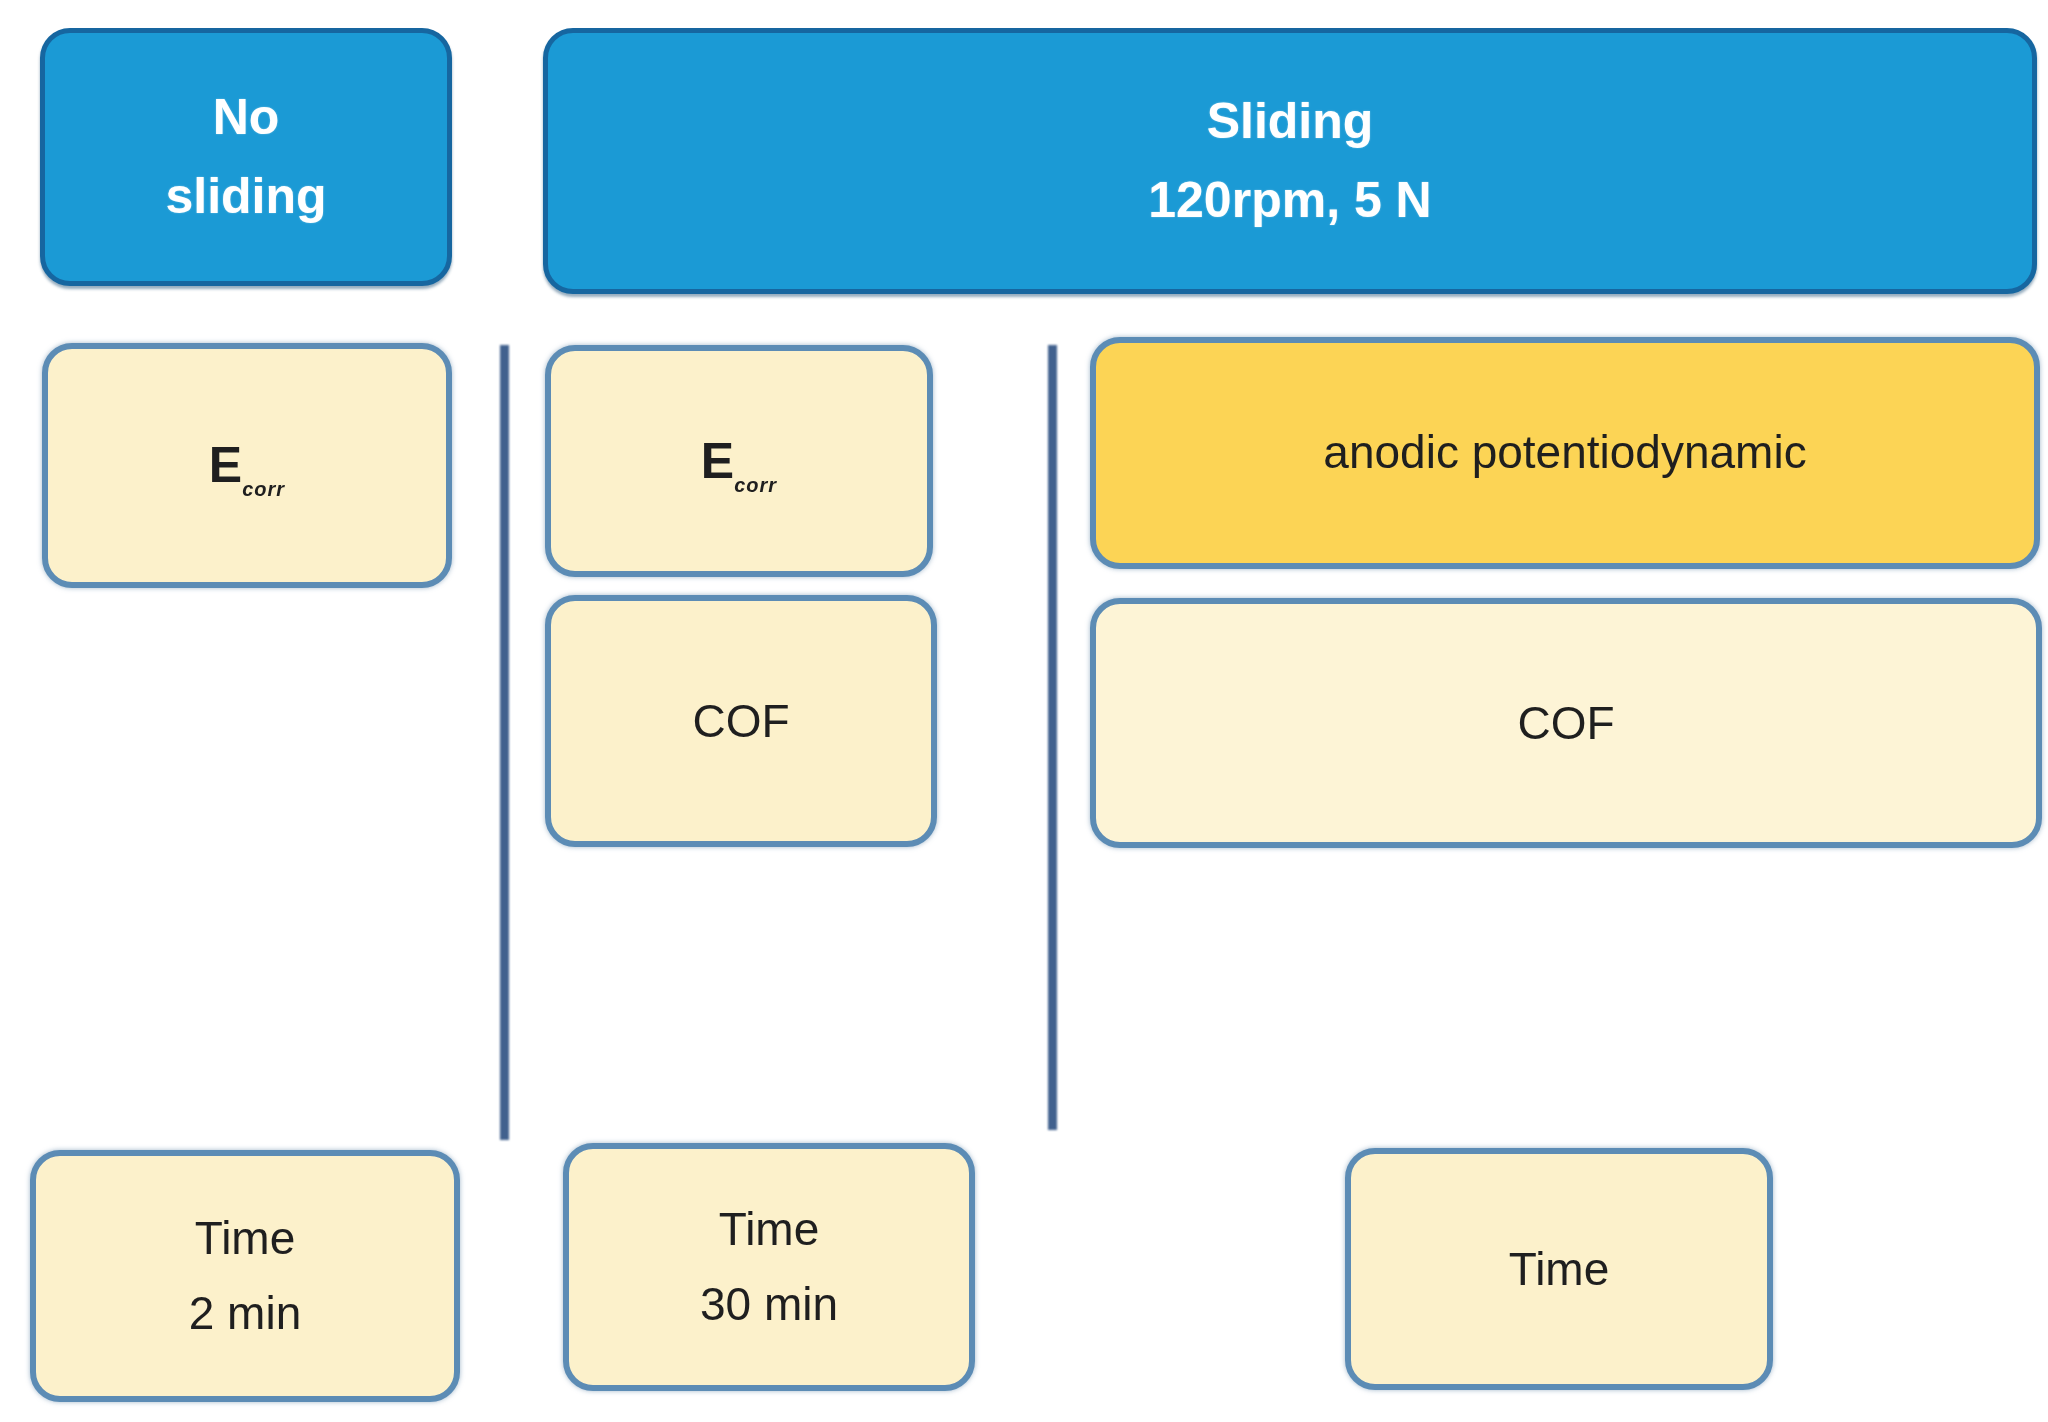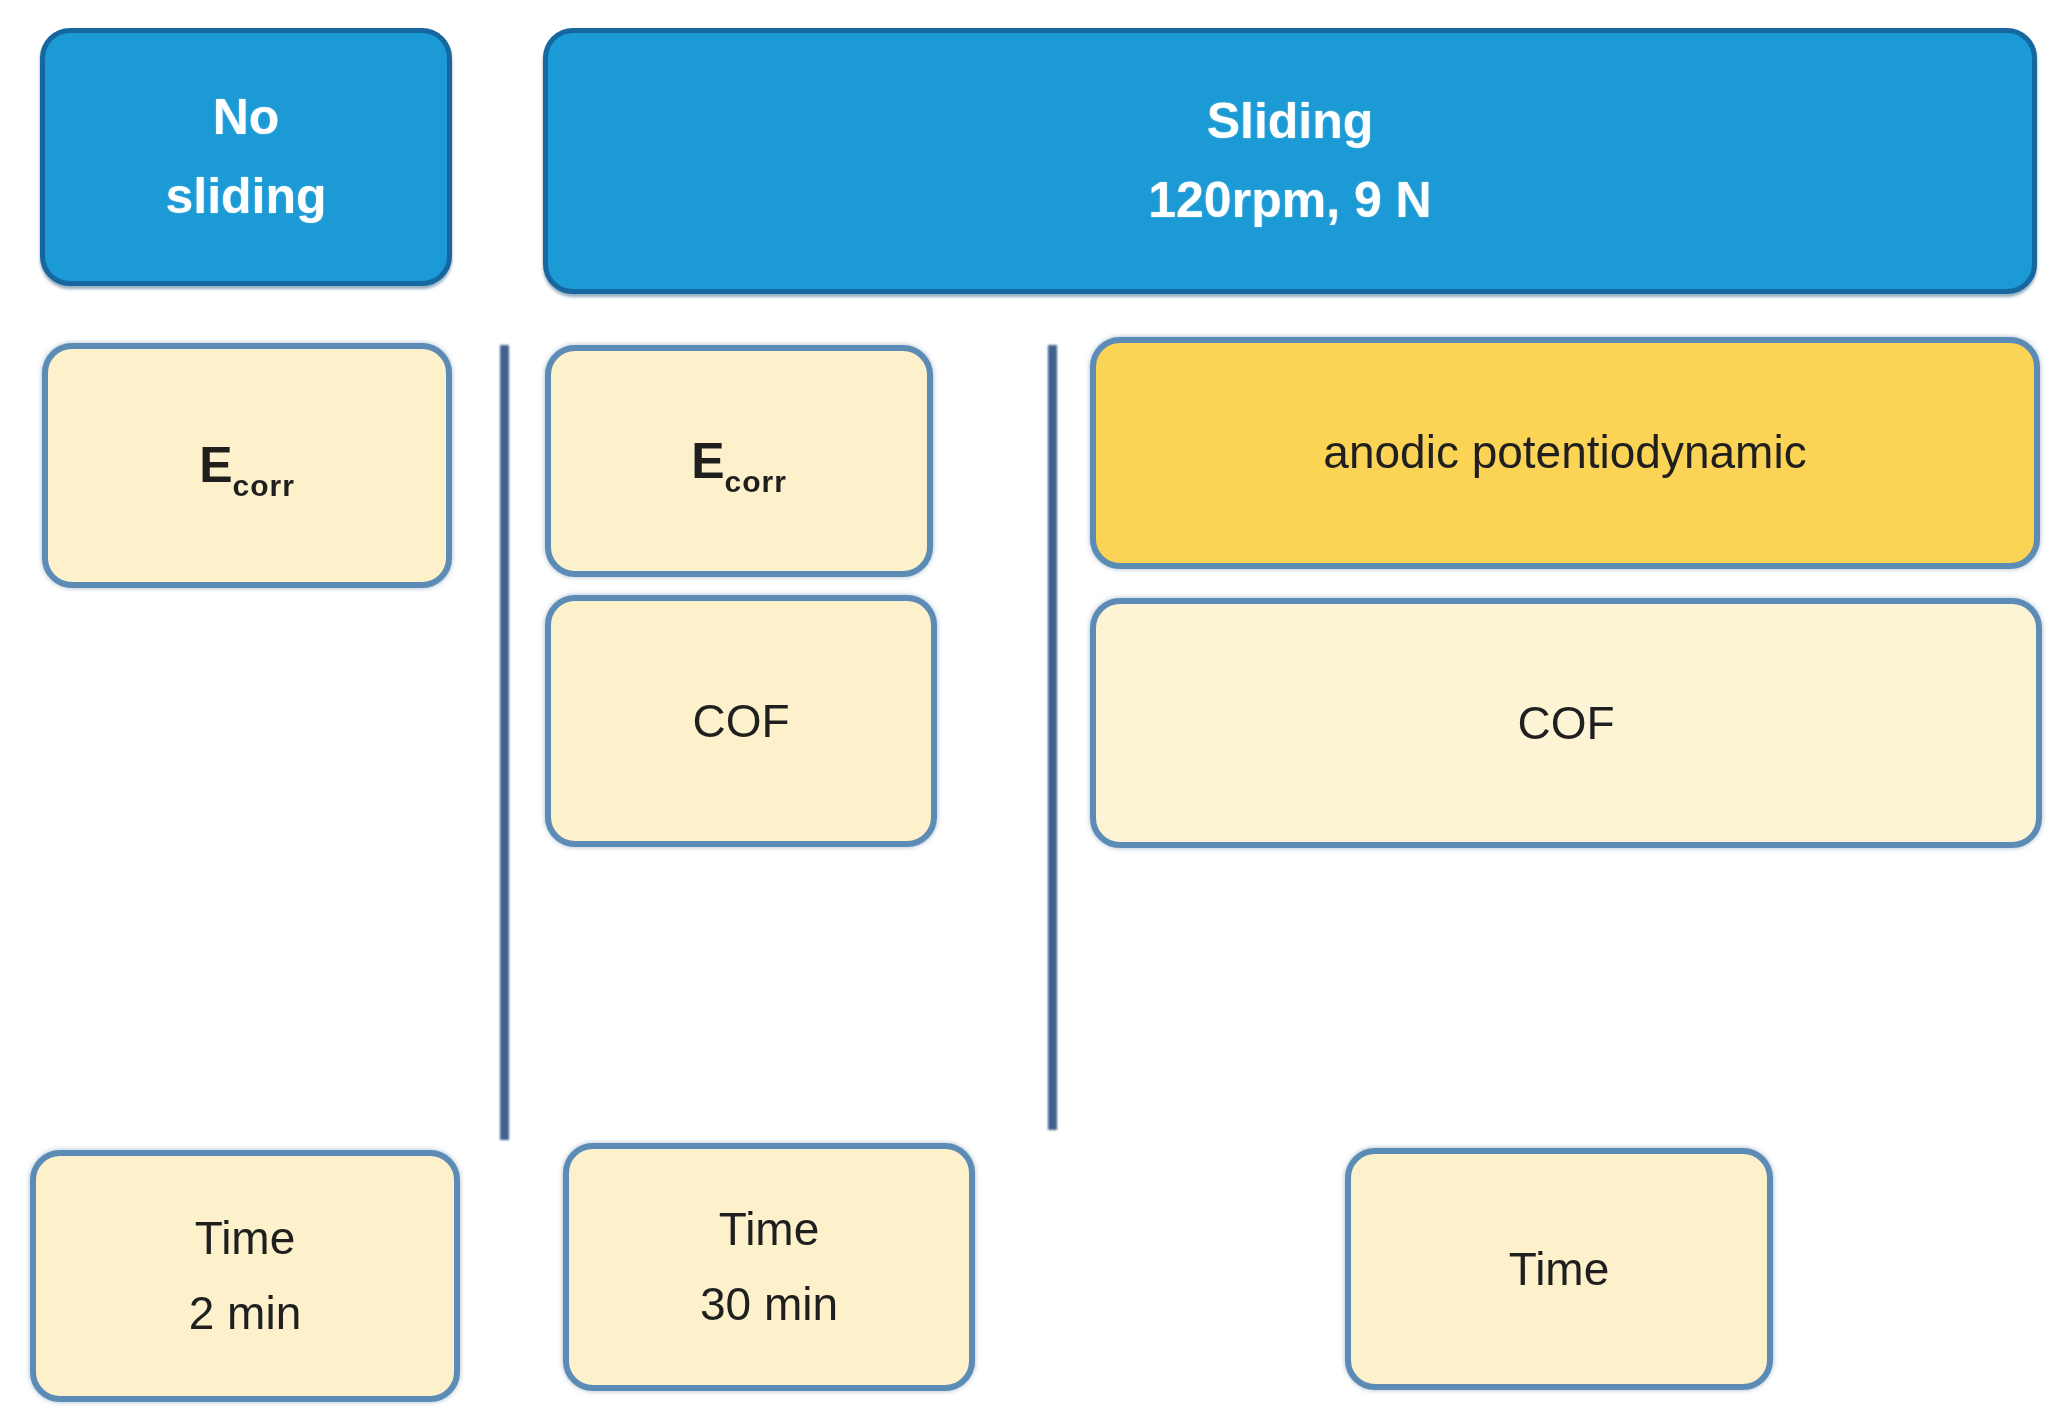--- a/index.html
+++ b/index.html
@@ -54,21 +54,22 @@
     text-align: right;
   }
   .divider {
     position: absolute;
     width: 9px;
     background: var(--divider, #41618E);
     filter: blur(1.2px);
   }
   .ecorr-text { font-size: 50px; font-weight: bold; }
   .ecorr-text sub {
-    font-size: 30px;
+    font-size: 20px;
+    font-style: italic;
     font-weight: bold;
     line-height: 0;
     vertical-align: -14px;
     letter-spacing: 1px;
   }
   .line { display: block; }
 
   
   #hdr-no-sliding  { left: 40px;  top: 28px;  width: 412px;  height: 258px; }
   #hdr-sliding     { left: 543px; top: 28px;  width: 1494px; height: 266px; }
@@ -88,21 +89,21 @@
 
 <div id="canvas">
 
   <div class="box header-box" id="hdr-no-sliding">
     <span class="line">No</span>
     <span class="line">sliding</span>
   </div>
 
   <div class="box header-box" id="hdr-sliding">
     <span class="line">Sliding</span>
-    <span class="line">120rpm, 9 N</span>
+    <span class="line">120rpm, 5 N</span>
   </div>
 
   <div class="divider" id="divider-1"></div>
   <div class="divider" id="divider-2"></div>
 
   <div class="box cream-box" id="ecorr-left">
     <span class="ecorr-text"><span>E</span><sub>corr</sub></span>
   </div>
 
   <div class="box cream-box" id="time-10">

